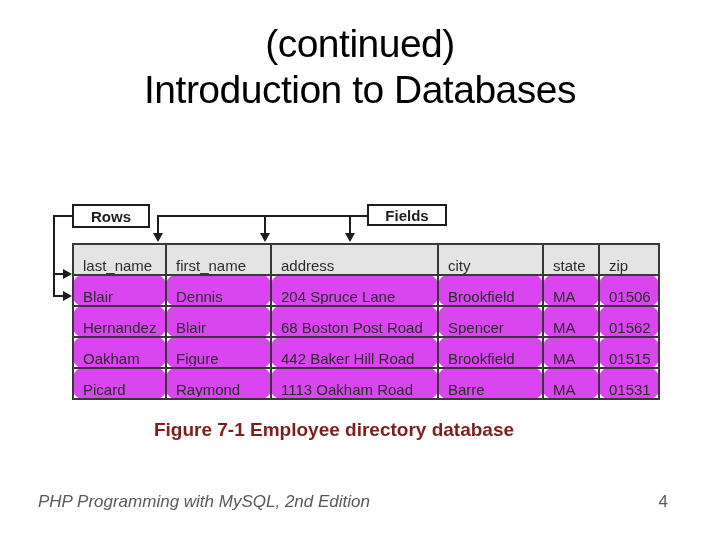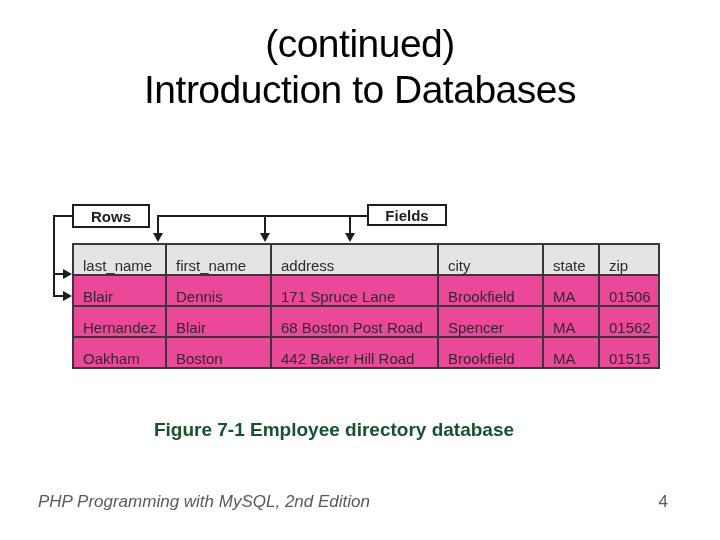--- a/index.html
+++ b/index.html
@@ -68,28 +68,28 @@
     padding: 12px 2px 0 9px;
     font-size: 15px;
     font-weight: 400;
     color: #2b2b2b;
     text-align: left;
     white-space: nowrap;
     overflow: hidden;
     vertical-align: middle;
   }
   table.db th { background: #e4e4e4; }
-  table.db td { background: #ec4899; }
+  table.db td { background: #d946ef; border-radius: 10px; }
 
   
   .caption {
     position: absolute;
     top: 419px; left: 0; width: 668px;
     text-align: center;
-    font-size: 19px; font-weight: bold; color: #14532d;
+    font-size: 19px; font-weight: bold; color: #7f1d1d;
   }
   .footer-left {
     position: absolute;
     left: 38px; top: 492px;
     font-size: 17px; color: #595959; font-style: italic;
   }
   .page-number {
     position: absolute;
     right: 52px; top: 492px;
     font-size: 17px; color: #595959;
@@ -143,40 +143,48 @@
         <th>address</th>
         <th>city</th>
         <th>state</th>
         <th>zip</th>
       </tr>
     </thead>
     <tbody>
       <tr>
         <td>Blair</td>
         <td>Dennis</td>
-        <td>171 Spruce Lane</td>
+        <td>204 Spruce Lane</td>
         <td>Brookfield</td>
         <td>MA</td>
         <td>01506</td>
       </tr>
       <tr>
         <td>Hernandez</td>
         <td>Blair</td>
         <td>68 Boston Post Road</td>
         <td>Spencer</td>
         <td>MA</td>
         <td>01562</td>
       </tr>
       <tr>
         <td>Oakham</td>
-        <td>Boston</td>
+        <td>Figure</td>
         <td>442 Baker Hill Road</td>
         <td>Brookfield</td>
         <td>MA</td>
         <td>01515</td>
+      </tr>
+      <tr>
+        <td>Picard</td>
+        <td>Raymond</td>
+        <td>1113 Oakham Road</td>
+        <td>Barre</td>
+        <td>MA</td>
+        <td>01531</td>
       </tr>
     </tbody>
   </table>
 </div>
 
 <div class="caption">Figure 7-1 Employee directory database</div>
 
 <div class="footer-left">PHP Programming with MySQL, 2nd Edition</div>
 <div class="page-number">4</div>
 

